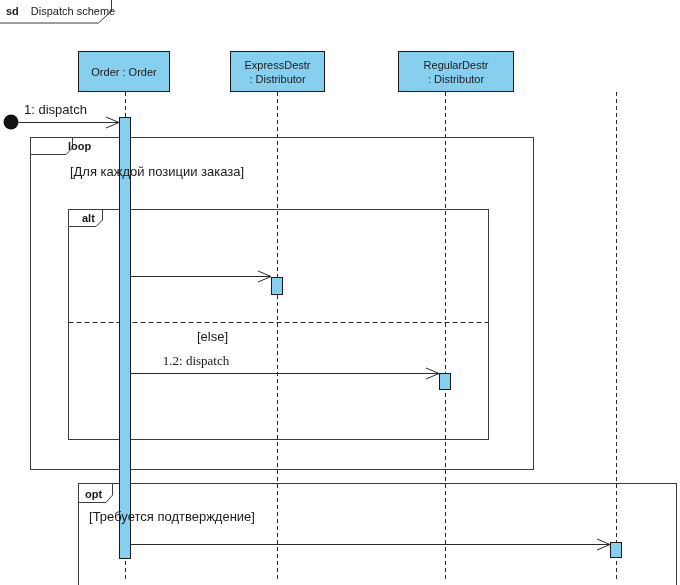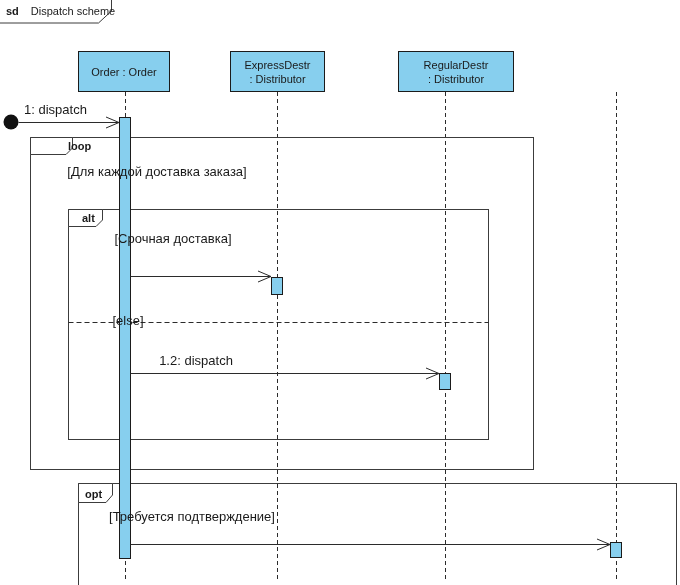--- a/index.html
+++ b/index.html
@@ -87,21 +87,20 @@
   </div>
   <div class="head" style="left:398px;width:116px;">
     <span>RegularDestr</span>
     <span>: Distributor</span>
   </div>
 
   <div class="op" style="left:46px;top:138px;width:42px;height:16px;margin-left:16px;">loop</div>
   <div class="op" style="left:76px;top:210px;width:34px;height:16px;">alt</div>
   <div class="op" style="left:79px;top:485px;width:34px;height:17px;">opt</div>
 
-  <div class="lbl ctr" style="left:57px;top:165px;">[Для каждой доставка заказа]</div>
-  <div class="lbl ctr" style="left:73px;top:232px;">[Срочная доставка]</div>
-  <div class="lbl ctr" style="left:28px;top:314px;">[else]</div>
-  <div class="lbl ctr" style="left:92px;top:510px;">[Требуется подтверждение]</div>
+  <div class="lbl ctr" style="left:57px;top:165px;">[Для каждой позиции заказа]</div>
+  <div class="lbl ctr" style="left:28px;top:330px;text-align:right;">[else]</div>
+  <div class="lbl ctr" style="left:72px;top:510px;">[Требуется подтверждение]</div>
 
   <div class="lbl" style="left:24px;top:103px;">1: dispatch</div>
-  <div class="lbl ctr" style="left:96px;top:354px;">1.2: dispatch</div>
+  <div class="lbl ctr" style="left:96px;top:354px;font-family:Liberation Serif, serif;">1.2: dispatch</div>
 
 </div>
 
 </body></html>

